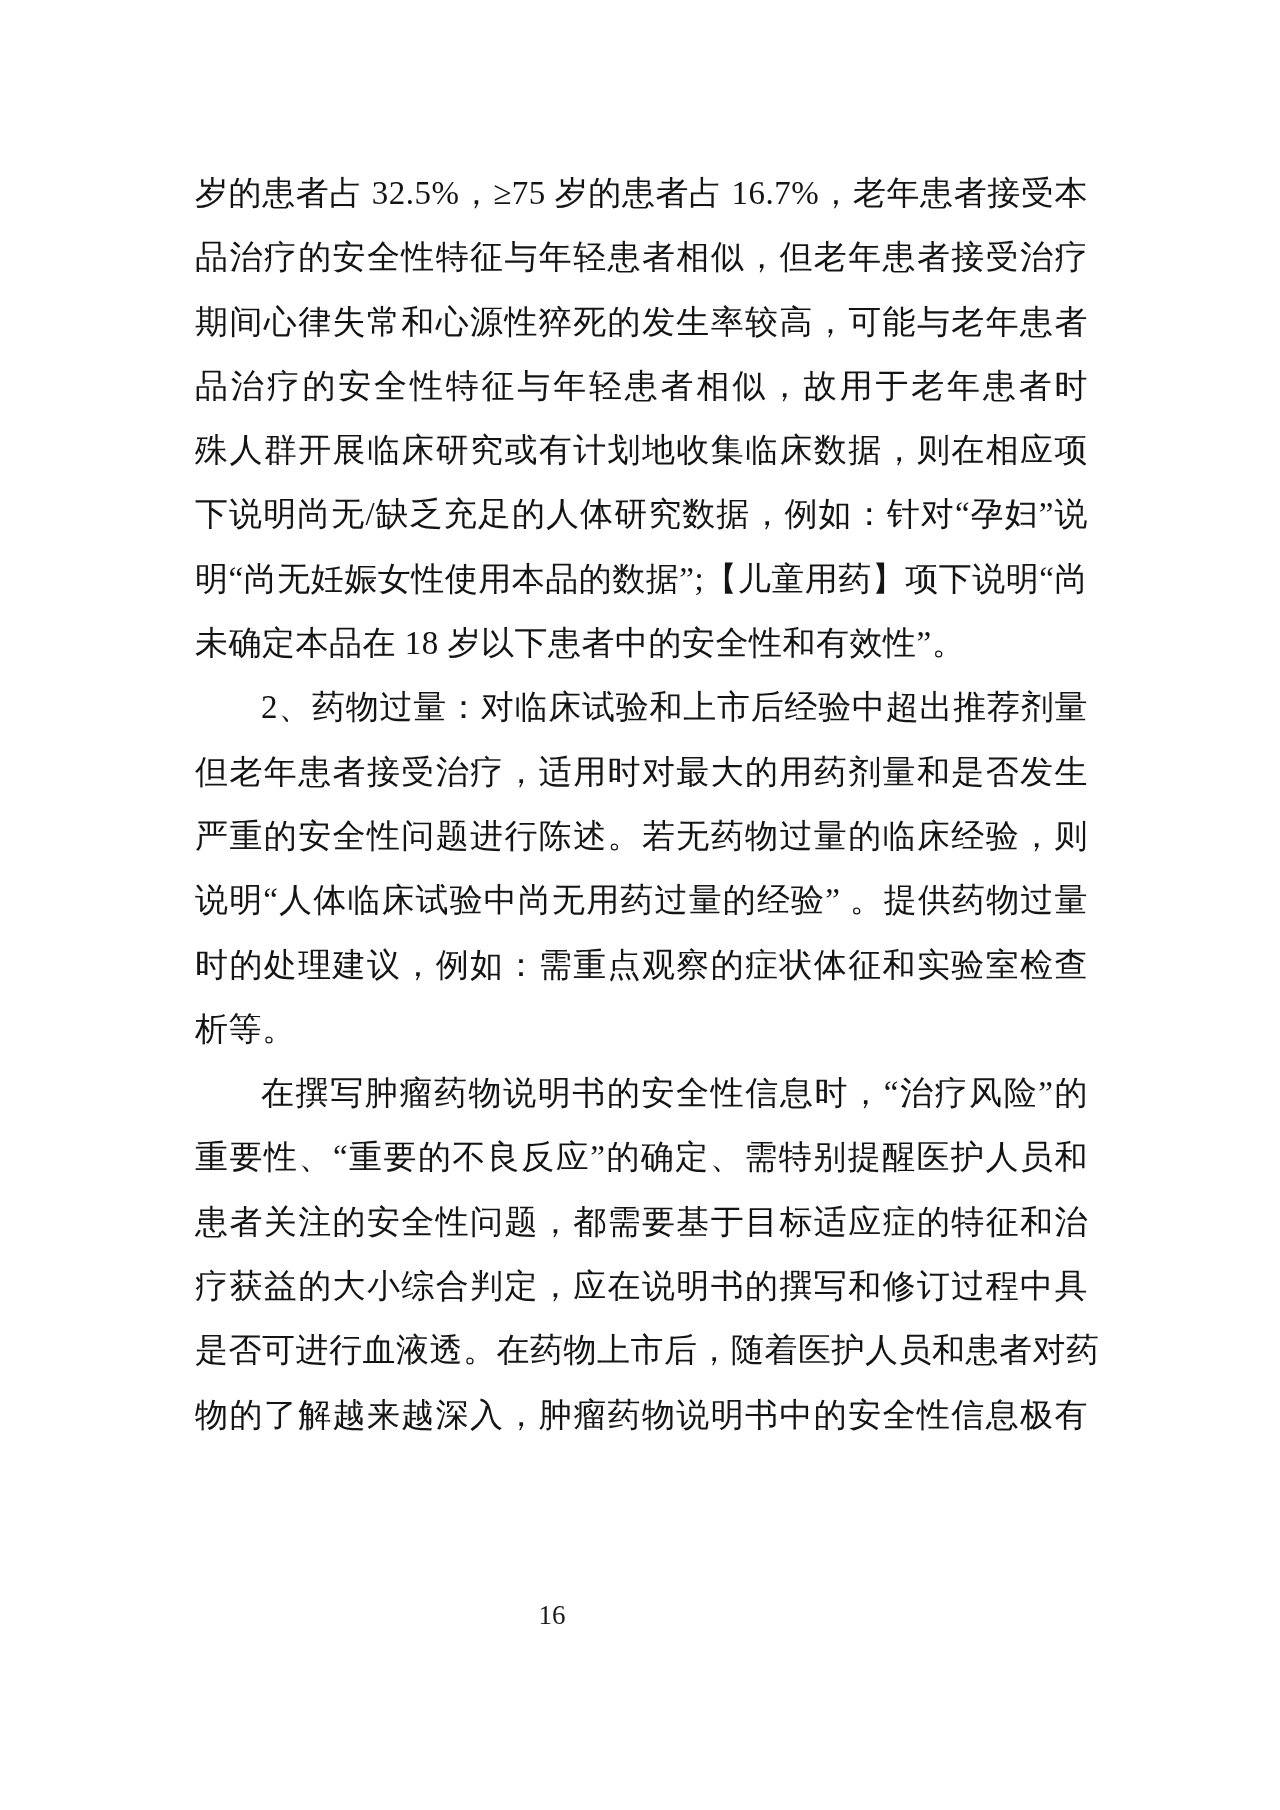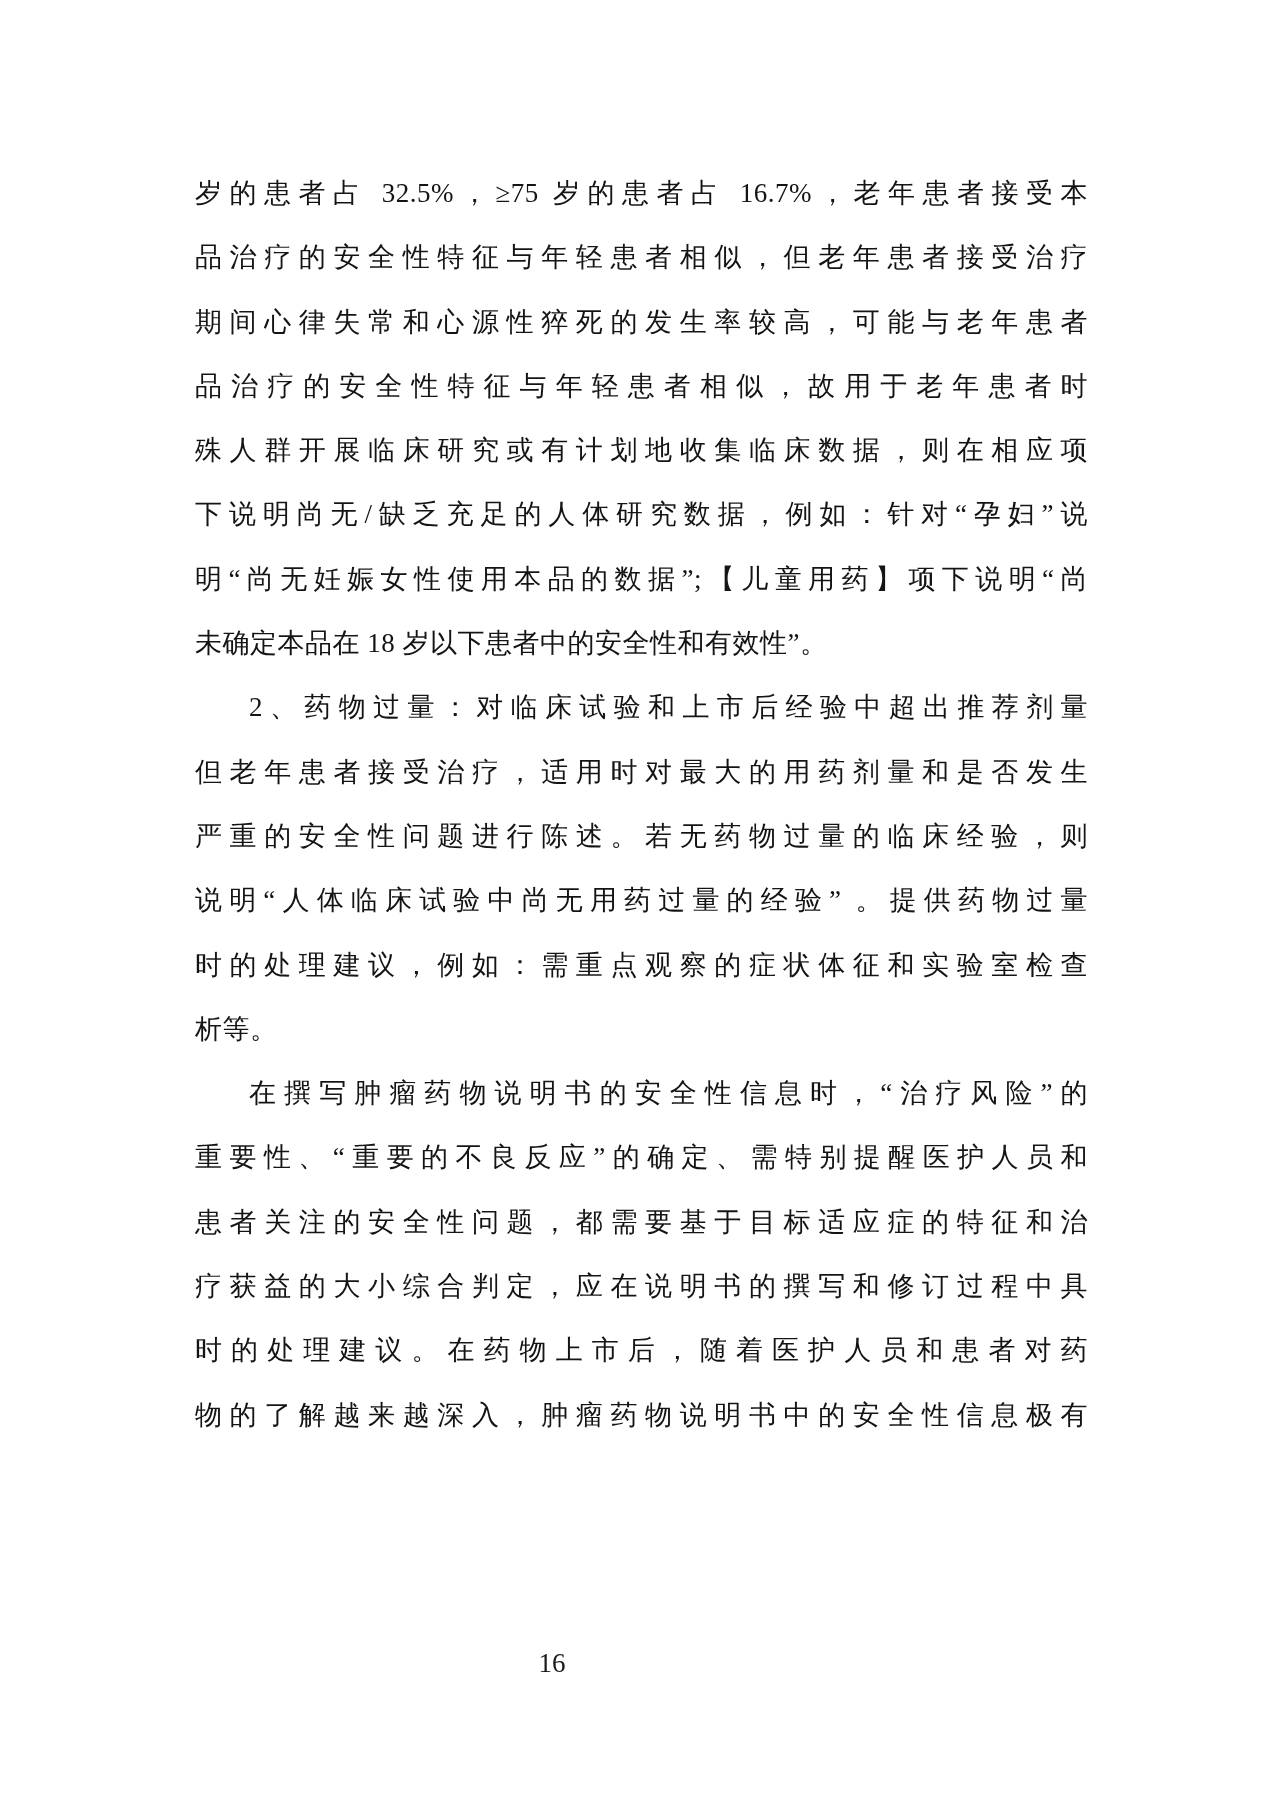--- a/index.html
+++ b/index.html
@@ -18,38 +18,38 @@
   }
   .text-block {
     position: absolute;
     left: 195px;
     top: 161px;
     width: 893px;
   }
   .line {
     height: 64.3px;
     line-height: 64.3px;
-    font-size: 27px;
+    font-size: 33px;
     white-space: nowrap;
     text-align: justify;
     text-align-last: justify;
     text-justify: inter-character;
     letter-spacing: 0.5px;
   }
   .line.para-end {
     text-align: left;
     text-align-last: left;
   }
   .line.indent {
     text-indent: 2em;
   }
   .page-number {
     position: absolute;
     left: 0;
-    top: 1648px;
+    top: 1600px;
     width: 1104px;
     text-align: center;
     font-size: 27px;
     line-height: 30px;
     color: #1a1a1a;
   }
 </style>
 </head>
 <body>
 
@@ -66,17 +66,17 @@
     <div class="line indent">2、药物过量：对临床试验和上市后经验中超出推荐剂量</div>
     <div class="line">但老年患者接受治疗，适用时对最大的用药剂量和是否发生</div>
     <div class="line">严重的安全性问题进行陈述。若无药物过量的临床经验，则</div>
     <div class="line">说明“人体临床试验中尚无用药过量的经验” 。提供药物过量</div>
     <div class="line">时的处理建议，例如：需重点观察的症状体征和实验室检查</div>
     <div class="line para-end">析等。</div>
     <div class="line indent">在撰写肿瘤药物说明书的安全性信息时，“治疗风险”的</div>
     <div class="line">重要性、“重要的不良反应”的确定、需特别提醒医护人员和</div>
     <div class="line">患者关注的安全性问题，都需要基于目标适应症的特征和治</div>
     <div class="line">疗获益的大小综合判定，应在说明书的撰写和修订过程中具</div>
-    <div class="line">时的处理建议。在药物上市后，随着医护人员和患者对药</div>
+    <div class="line">是否可进行血液透。在药物上市后，随着医护人员和患者对药</div>
     <div class="line">物的了解越来越深入，肿瘤药物说明书中的安全性信息极有</div>
   </div>
   <div class="page-number">16</div>
 </div>
 
 </body></html>

